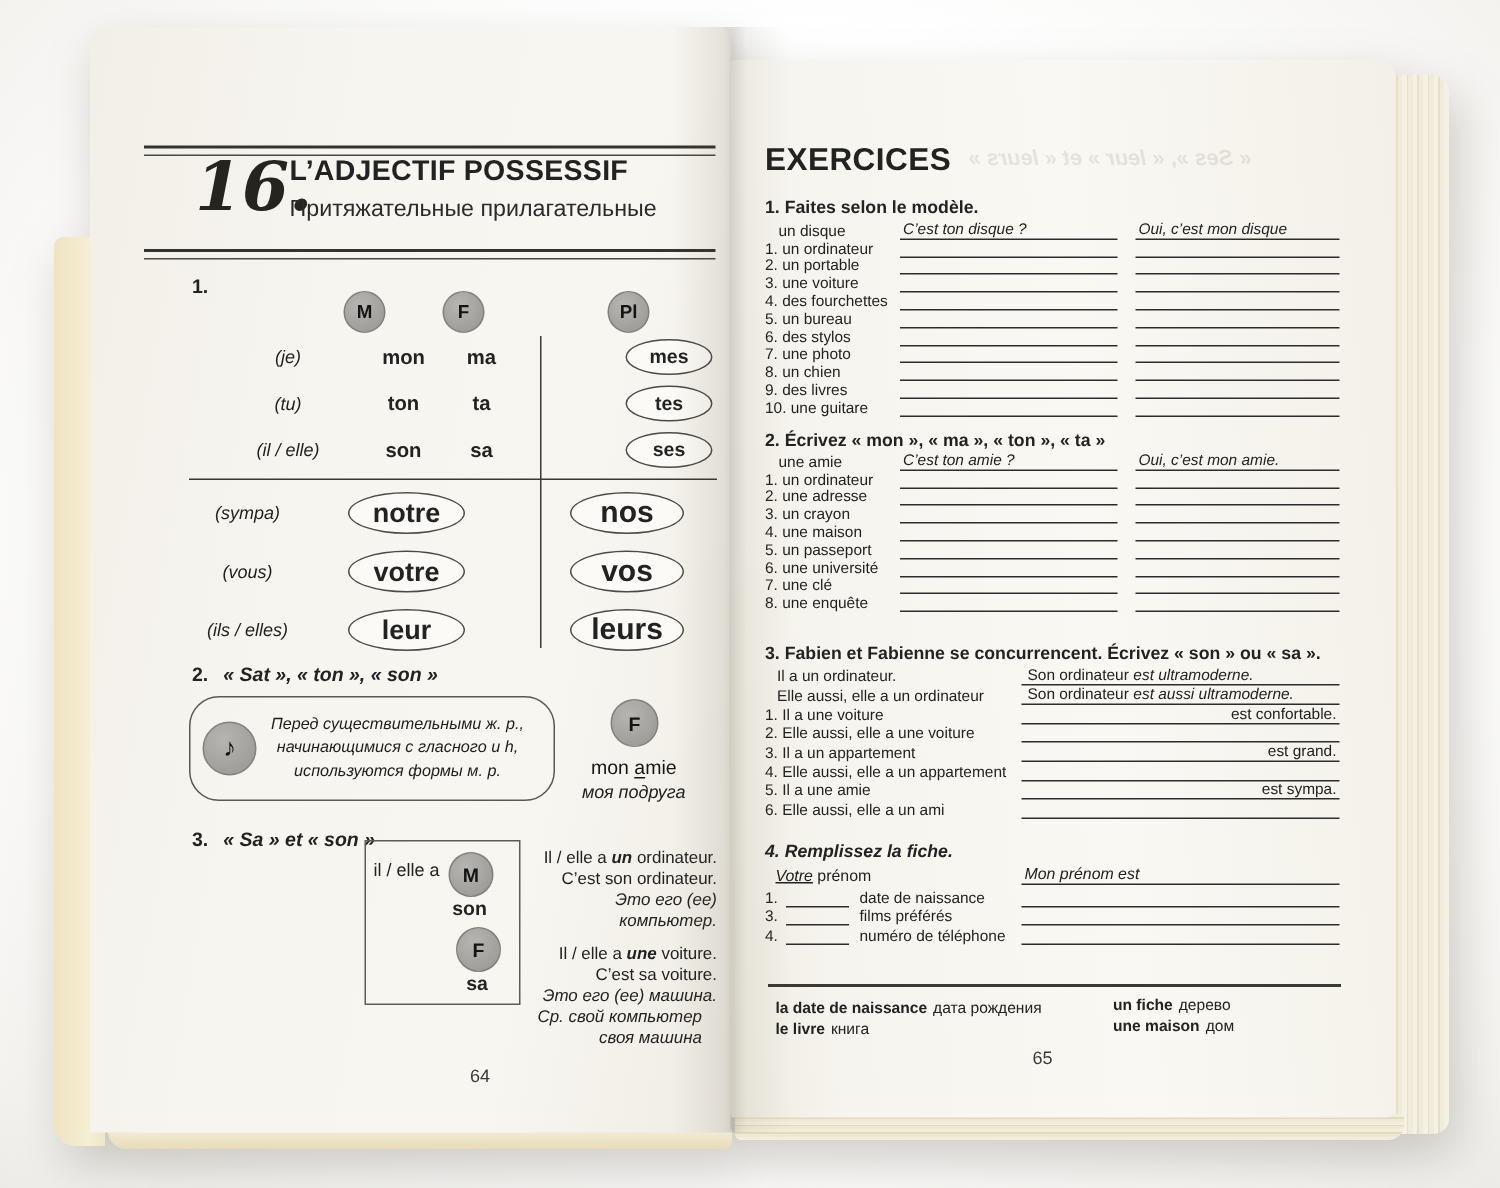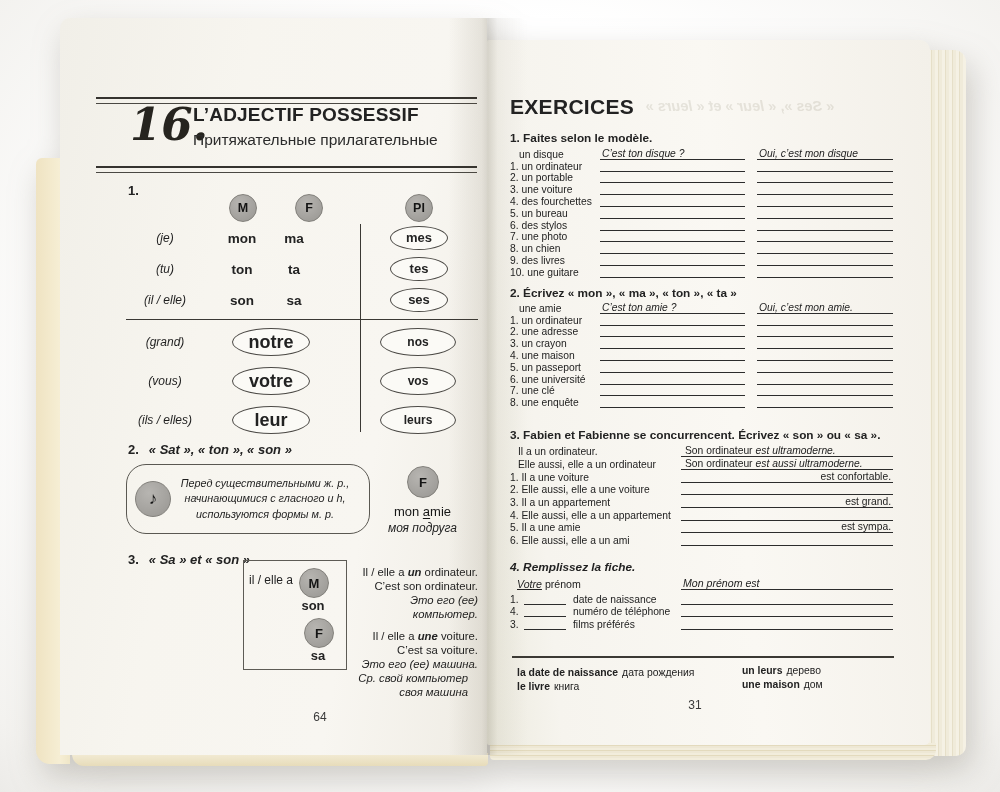--- a/index.html
+++ b/index.html
@@ -38,30 +38,30 @@
   .sec1-label{position:absolute;left:68px;top:165px;}
   .badge{display:flex;align-items:center;justify-content:center;border-radius:50%;
     background:radial-gradient(circle at 38% 32%,#b7b5b1,#a19f9b 70%,#969490);
     border:1px solid #82807b;color:#141414;font-weight:bold;}
   .badges .badge{position:absolute;width:26px;height:26px;font-size:12.5px;}
   .badges{position:absolute;left:0;top:176px;width:427px;height:26px;}
   .b-m{left:169px;} .b-f{left:235px;} .b-pl{left:345px;}
   .tbl-s{position:absolute;left:0;top:204px;width:427px;}
   .tbl-p{position:absolute;left:0;top:304px;width:427px;}
   .trow{position:relative;}
-  .trow-s{height:31px;} .trow-p{height:39px;}
+  .trow-s{height:31px;margin-left:27px;} .trow-p{height:39px;}
   .trow span{position:absolute;top:50%;transform:translateY(-50%);}
   .tpronoun{left:45px;width:120px;text-align:center;font-style:italic;font-size:12px;color:#1f1f1f;}
   .tword{font-weight:bold;font-size:13.5px;text-align:center;}
   .tword-m{left:152px;width:60px;} .tword-f{left:204px;width:60px;}
   .oval{border:1.2px solid #4c4a46;border-radius:50%;background:#fbfaf6;
     font-weight:bold;text-align:center;}
   .oval-s{left:330px;width:56px;height:22px;line-height:22px;font-size:13px;}
   .oval-mf{left:172px;width:76px;height:26px;line-height:26px;font-size:18px;}
-  .oval-p{left:320px;width:74px;height:26px;line-height:26px;font-size:12px;}
+  .oval-p{left:320px;width:74px;height:26px;line-height:26px;font-size:20px;}
   .div-v{position:absolute;left:300px;top:206px;width:1px;height:208px;background:#3a3834;}
   .div-h{position:absolute;left:66px;top:301px;width:352px;height:1px;background:#3a3834;}
   .sec-head{position:absolute;font-size:13px;}
   .sec-head .ttl{font-weight:bold;font-style:italic;margin-left:10px;}
   .sec2-head{left:68px;top:424px;} .sec3-head{left:68px;top:534px;}
   .note-box{position:absolute;left:66px;top:446px;width:244px;height:70px;border:1.3px solid #5a5852;
     border-radius:20px;display:flex;align-items:center;padding:0 10px 0 8px;box-sizing:border-box;}
   .note-icon{width:34px;height:34px;flex:0 0 34px;font-size:17px;}
   .note-text{flex:1;text-align:center;font-style:italic;font-size:10.8px;line-height:1.42;color:#1e1e1e;}
   .s2-badge{position:absolute;left:347px;top:448px;width:30px;height:30px;font-size:13px;}
@@ -159,21 +159,21 @@
 
   <div class="trow trow-s">
     <span class="tpronoun">(il / elle)</span>
     <span class="tword tword-m">son</span>
     <span class="tword tword-f">sa</span>
     <span class="oval oval-s">ses</span>
   </div>
 </div>
       <div class="tbl-p">
   <div class="trow trow-p">
-    <span class="tpronoun">(grand)</span>
+    <span class="tpronoun">(sympa)</span>
     <span class="oval oval-mf">notre</span>
     <span class="oval oval-p">nos</span>
   </div>
 
   <div class="trow trow-p">
     <span class="tpronoun">(vous)</span>
     <span class="oval oval-mf">votre</span>
     <span class="oval oval-p">vos</span>
   </div>
 
@@ -435,51 +435,51 @@
       <div class="rows rows4">
   <div class="x4row">
     <span class="x4num">1.</span>
     <span class="x4blank"></span>
     <span class="x4label">date de naissance</span>
     <span class="x4line"></span>
   </div>
 
 
   <div class="x4row">
+    <span class="x4num">3.</span>
+    <span class="x4blank"></span>
+    <span class="x4label">films préférés</span>
+    <span class="x4line"></span>
+  </div>
+
+  <div class="x4row">
     <span class="x4num">4.</span>
     <span class="x4blank"></span>
     <span class="x4label">numéro de téléphone</span>
     <span class="x4line"></span>
   </div>
-
-  <div class="x4row">
-    <span class="x4num">3.</span>
-    <span class="x4blank"></span>
-    <span class="x4label">films préférés</span>
-    <span class="x4line"></span>
-  </div>
 </div>
 
       <div class="vrule"></div>
       <div class="vocab vocab-l">
   <div class="vocab-entry">
     <b>la date de naissance</b><span>дата рождения</span>
   </div>
 
   <div class="vocab-entry">
     <b>le livre</b><span>книга</span>
   </div>
 </div>
       <div class="vocab vocab-r">
   <div class="vocab-entry">
-    <b>un leurs</b><span>дерево</span>
+    <b>un fiche</b><span>дерево</span>
   </div>
 
   <div class="vocab-entry">
     <b>une maison</b><span>дом</span>
   </div>
 </div>
-      <div class="pnum pnum-r">31</div>
+      <div class="pnum pnum-r">65</div>
     </div>
 
     <div class="gutter"></div>
   </div>
 </div>
 
 </body></html>

